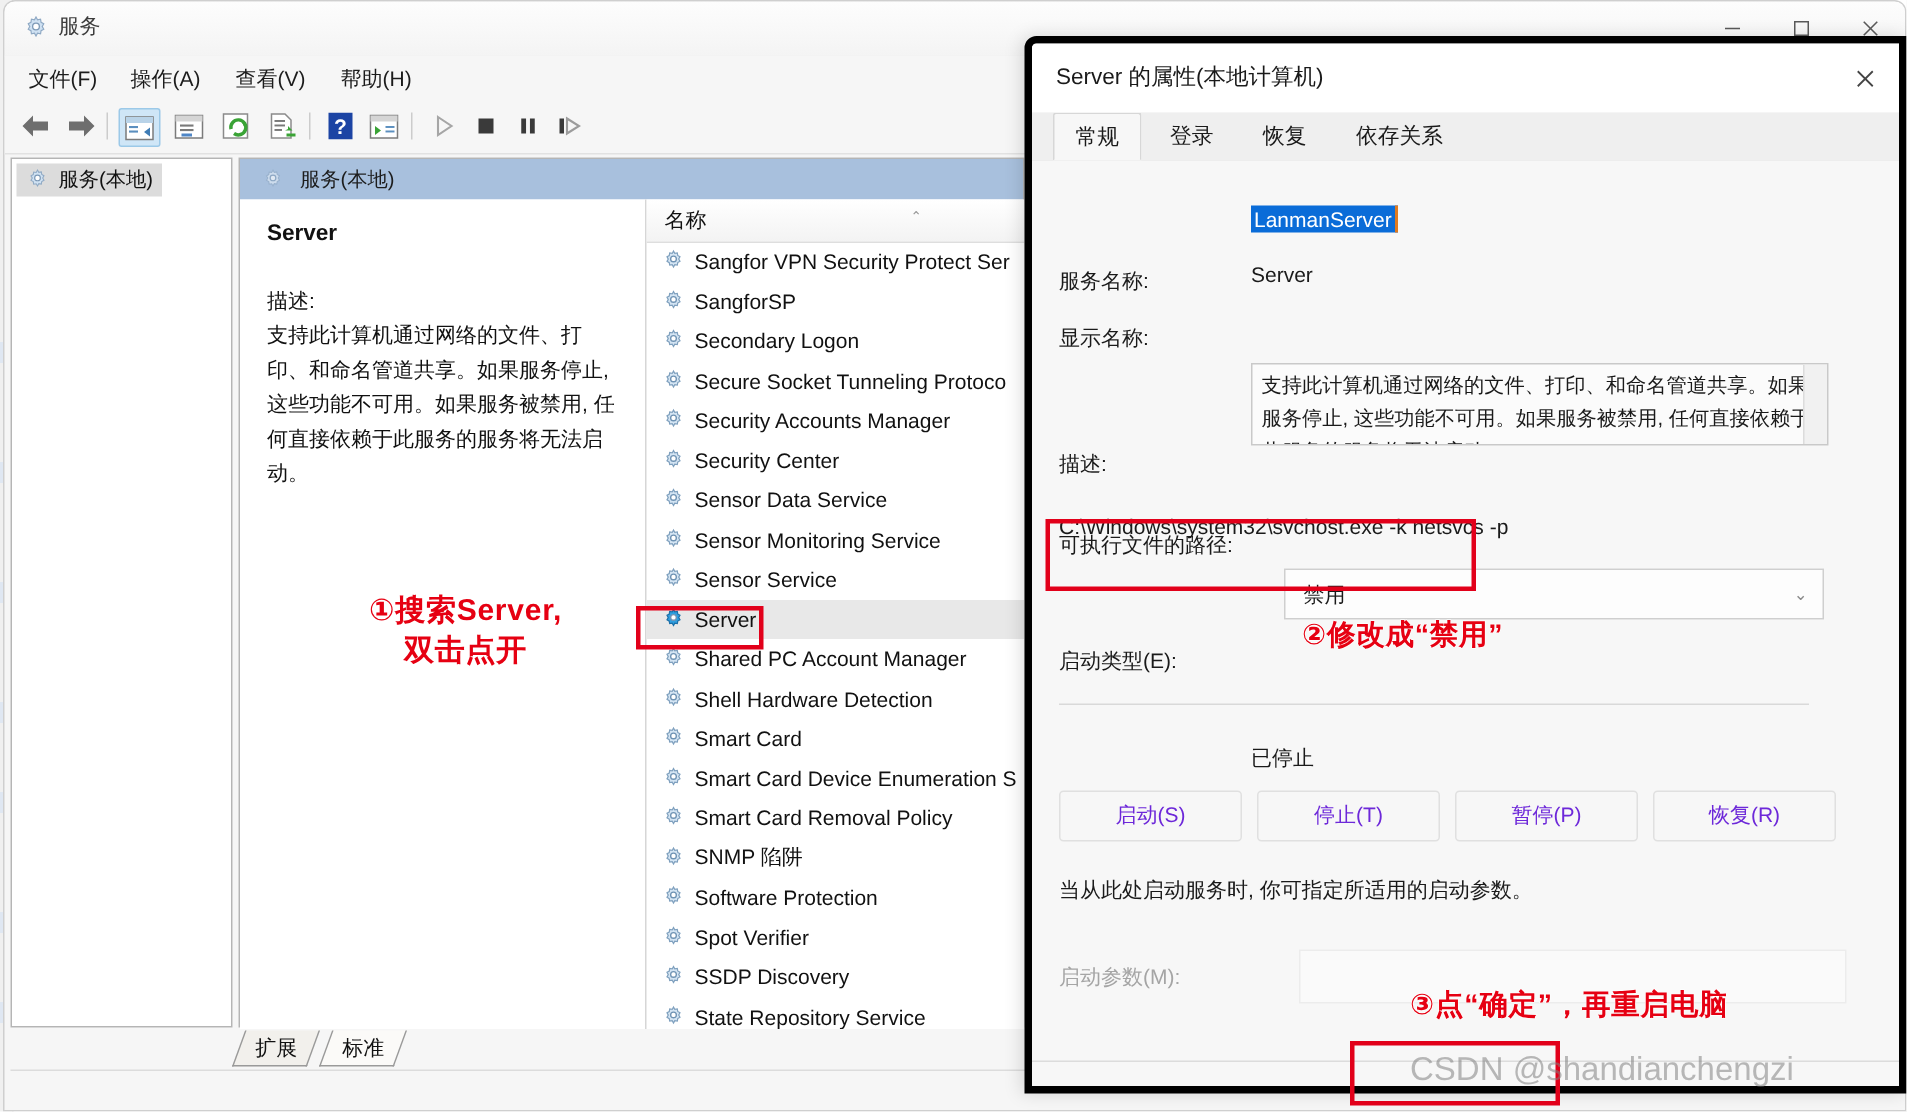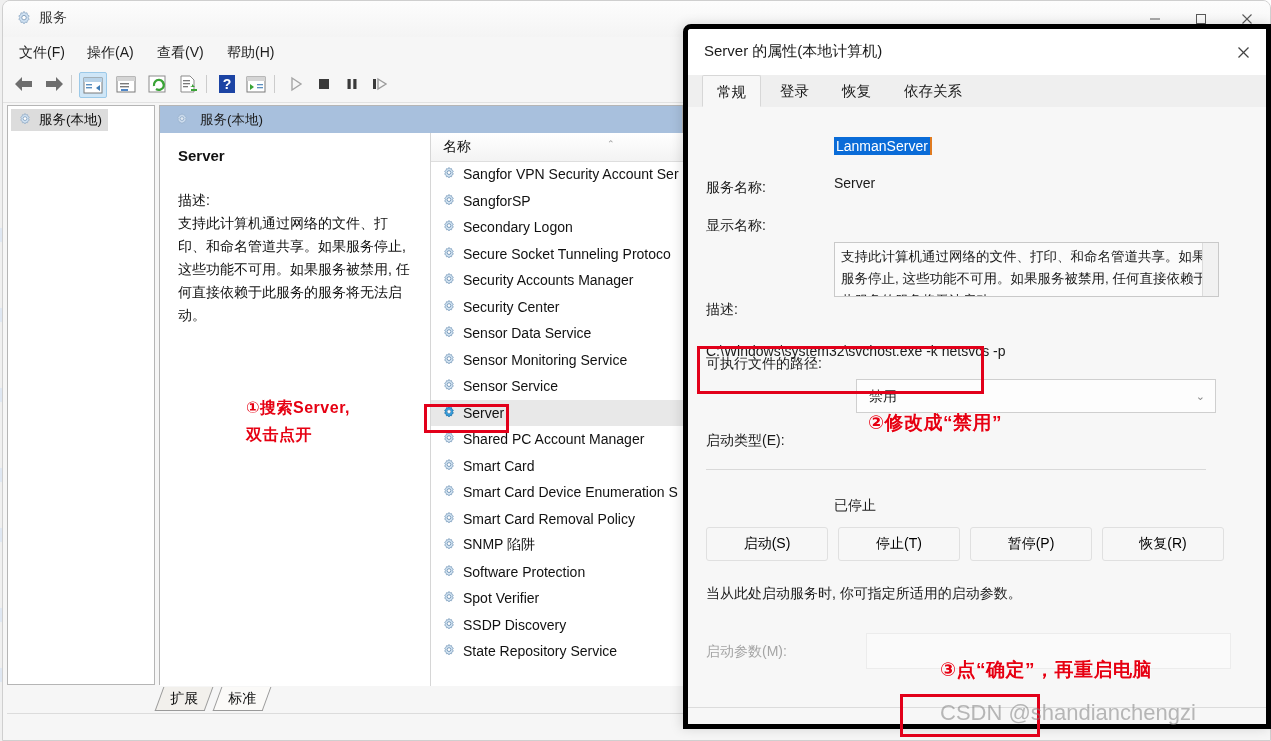--- a/index.html
+++ b/index.html
@@ -125,21 +125,21 @@
   #statusbar{
     position:absolute;left:4px;top:712px;width:1261px;height:26px;
     background:#f6f6f6;border-top:1px solid #dcdcdc;
   }
   
   .anno{
     position:absolute;color:#e60012;font-weight:bold;
     -webkit-text-stroke:0.7px #ffffff;paint-order:stroke fill;
     letter-spacing:.5px;
   }
-  #anno1{left:246px;top:394px;font-size:16px;line-height:27px;z-index:30;}
+  #anno1{left:246px;top:394px;font-size:20px;line-height:27px;z-index:30;text-align:center;}
   #anno2{left:868px;top:410px;font-size:19px;z-index:60;}
   #anno3{left:940px;top:657px;font-size:19px;z-index:60;}
   .redbox{position:absolute;border:3px solid #e2001a;z-index:40;box-sizing:border-box;}
   #redbox-server{left:424px;top:404px;width:85px;height:29px;}
   #redbox-startup{left:697px;top:346px;width:287px;height:48px;z-index:60;}
   #redbox-ok{left:900px;top:694px;width:140px;height:43px;z-index:70;}
   
   #dialog{
     position:absolute;left:683px;top:24px;width:588px;height:705px;
     background:#f7f7f7;border:5px solid #000000;border-radius:8px 0 0 0;
@@ -190,21 +190,21 @@
     background:#fdfdfd;border:1px solid #cfcfcf;box-sizing:border-box;
   }
   #startup-select .sel-text{position:absolute;left:12px;top:8px;font-size:14px;color:#1a1a1a;}
   #startup-select .chev{position:absolute;right:10px;top:10px;font-size:11px;color:#8a8a8a;}
   #hr1{position:absolute;left:18px;top:362px;width:500px;height:1px;background:#d9d9d9;}
   #svcbtn-row{position:absolute;left:0;top:420px;width:100%;height:38px;}
   .svcbtn{
     position:absolute;top:0;width:122px;height:34px;
     background:#f7f7f7;border:1px solid #e0e0e0;border-radius:3px;
     display:flex;align-items:center;justify-content:center;
-    font-size:14px;color:#000000;box-sizing:border-box;text-align:right;
+    font-size:14px;color:#6d28d9;box-sizing:border-box;text-align:right;
   }
   #hint-text{position:absolute;left:18px;top:478px;font-size:14px;color:#1a1a1a;}
   #hr2{position:absolute;left:0;top:600px;width:100%;height:1px;background:#dcdcdc;}
   #params-label{position:absolute;left:18px;top:536px;font-size:14px;color:#a5a5a5;}
   #params-input{
     position:absolute;left:178px;top:526px;width:365px;height:36px;
     background:#fafafa;border:1px solid #ececec;box-sizing:border-box;
   }
   #dlg-footer{
     position:absolute;left:0;top:601px;width:100%;height:104px;background:#f7f7f7;
@@ -387,21 +387,21 @@
           <span class="hdr-text">名称</span>
           <span class="sortcaret">⌃</span>
         </div>
         <div id="list-rows">
             <div class="srow">
               <span class="gicon">
     <svg viewBox="0 0 16 16" width="16" height="16">
       <path d="M8 1.4l.85 1.5 1.7-.28.28 1.7 1.5.85-.85 1.5.85 1.5-1.5.85-.28 1.7-1.7-.28L8 12l-.85-1.5-1.7.28-.28-1.7-1.5-.85.85-1.5-.85-1.5 1.5-.85.28-1.7 1.7.28z" fill="#d3e4f3" stroke="#7fa0be" stroke-width=".8"></path>
       <circle cx="8" cy="6.6" r="1.9" fill="#ffffff" stroke="#6f93b4" stroke-width=".9"></circle>
     </svg></span>
-              <span>Sangfor VPN Security Account Ser</span>
+              <span>Sangfor VPN Security Protect Ser</span>
             </div>
             <div class="srow">
               <span class="gicon">
     <svg viewBox="0 0 16 16" width="16" height="16">
       <path d="M8 1.4l.85 1.5 1.7-.28.28 1.7 1.5.85-.85 1.5.85 1.5-1.5.85-.28 1.7-1.7-.28L8 12l-.85-1.5-1.7.28-.28-1.7-1.5-.85.85-1.5-.85-1.5 1.5-.85.28-1.7 1.7.28z" fill="#d3e4f3" stroke="#7fa0be" stroke-width=".8"></path>
       <circle cx="8" cy="6.6" r="1.9" fill="#ffffff" stroke="#6f93b4" stroke-width=".9"></circle>
     </svg></span>
               <span>SangforSP</span>
             </div>
             <div class="srow">
@@ -468,20 +468,28 @@
     </svg></span>
               <span>Server</span>
             </div>
             <div class="srow">
               <span class="gicon">
     <svg viewBox="0 0 16 16" width="16" height="16">
       <path d="M8 1.4l.85 1.5 1.7-.28.28 1.7 1.5.85-.85 1.5.85 1.5-1.5.85-.28 1.7-1.7-.28L8 12l-.85-1.5-1.7.28-.28-1.7-1.5-.85.85-1.5-.85-1.5 1.5-.85.28-1.7 1.7.28z" fill="#d3e4f3" stroke="#7fa0be" stroke-width=".8"></path>
       <circle cx="8" cy="6.6" r="1.9" fill="#ffffff" stroke="#6f93b4" stroke-width=".9"></circle>
     </svg></span>
               <span>Shared PC Account Manager</span>
+            </div>
+            <div class="srow">
+              <span class="gicon">
+    <svg viewBox="0 0 16 16" width="16" height="16">
+      <path d="M8 1.4l.85 1.5 1.7-.28.28 1.7 1.5.85-.85 1.5.85 1.5-1.5.85-.28 1.7-1.7-.28L8 12l-.85-1.5-1.7.28-.28-1.7-1.5-.85.85-1.5-.85-1.5 1.5-.85.28-1.7 1.7.28z" fill="#d3e4f3" stroke="#7fa0be" stroke-width=".8"></path>
+      <circle cx="8" cy="6.6" r="1.9" fill="#ffffff" stroke="#6f93b4" stroke-width=".9"></circle>
+    </svg></span>
+              <span>Shell Hardware Detection</span>
             </div>
             <div class="srow">
               <span class="gicon">
     <svg viewBox="0 0 16 16" width="16" height="16">
       <path d="M8 1.4l.85 1.5 1.7-.28.28 1.7 1.5.85-.85 1.5.85 1.5-1.5.85-.28 1.7-1.7-.28L8 12l-.85-1.5-1.7.28-.28-1.7-1.5-.85.85-1.5-.85-1.5 1.5-.85.28-1.7 1.7.28z" fill="#d3e4f3" stroke="#7fa0be" stroke-width=".8"></path>
       <circle cx="8" cy="6.6" r="1.9" fill="#ffffff" stroke="#6f93b4" stroke-width=".9"></circle>
     </svg></span>
               <span>Smart Card</span>
             </div>
             <div class="srow">

